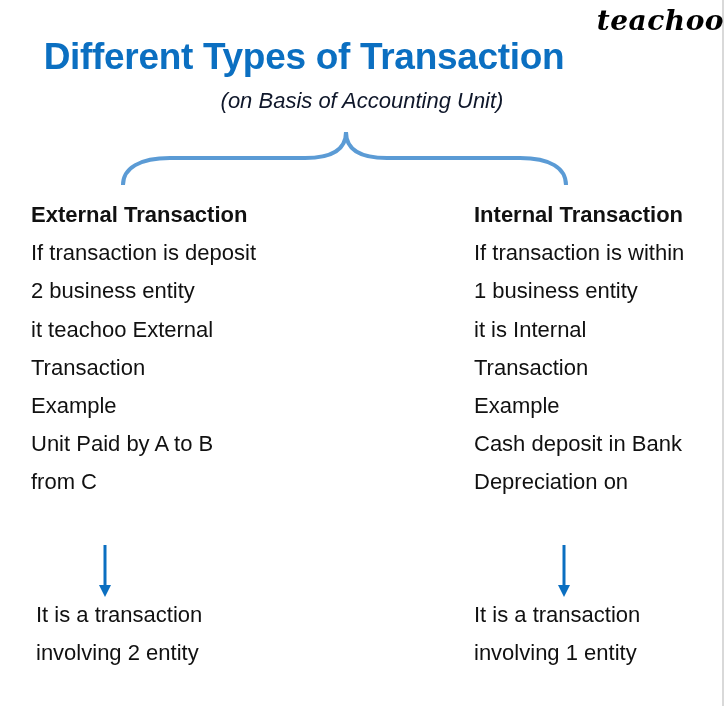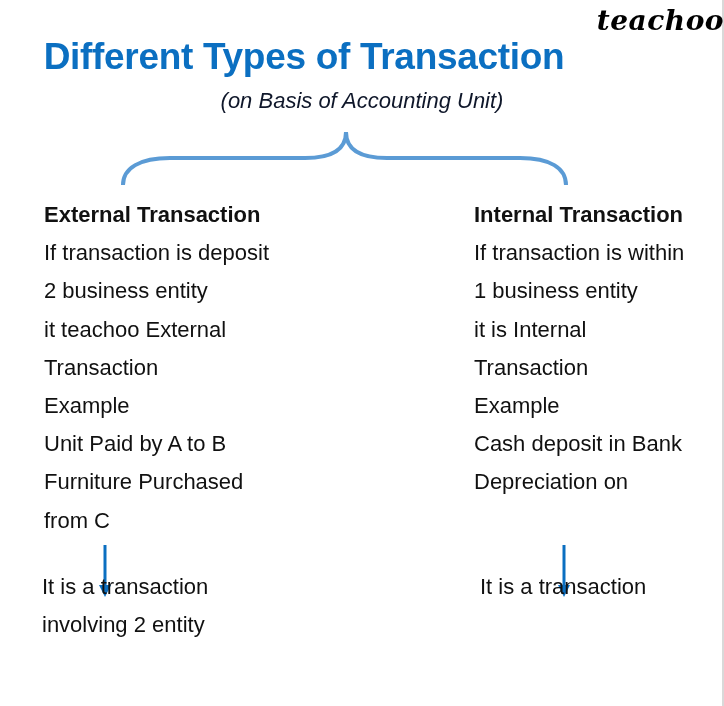--- a/index.html
+++ b/index.html
@@ -15,28 +15,28 @@
     .title {
       position: absolute; left: 0; width: 608px; top: 36px; text-align: center;
       font-size: 37px; font-weight: bold; color: #0b6fc1; letter-spacing: -0.3px;
     }
     .subtitle {
       position: absolute; left: 0; width: 724px; top: 88px; text-align: center;
       font-size: 22px; font-style: italic; color: #0f172a;
     }
     .brace { position: absolute; left: 0; top: 0; }
     .col { position: absolute; top: 200px; }
-    .col.left { left: 44px; }
+    .col.left { left: 31px; }
     .col.right { left: 474px; }
     .line { height: 38.2px; line-height: 30px; font-size: 22px; white-space: nowrap; }
     .line.head { font-weight: bold; }
     .arrow { position: absolute; top: 545px; }
     .arrow.left { left: 98px; }
     .arrow.right { left: 557px; }
-    .result { position: absolute; top: 572px; margin-left: 6px; }
+    .result { position: absolute; top: 600px; }
     .result.left { left: 36px; }
     .result.right { left: 474px; }
   </style>
 </head>
 <body>
 
 <div class="right-border"></div>
 
 <div class="logo">teachoo</div>
 <div class="title">Different Types of Transaction</div>
@@ -47,21 +47,20 @@
 </svg>
 
 <div class="col left">
   <div class="line head">External Transaction</div>
   <div class="line">If transaction is deposit</div>
   <div class="line">2 business entity</div>
   <div class="line">it teachoo External</div>
   <div class="line">Transaction</div>
   <div class="line">Example</div>
   <div class="line">Unit Paid by  A to B</div>
-  <div class="line">Furniture Purchased</div>
   <div class="line">from C</div>
 </div>
 
 <div class="col right">
   <div class="line head">Internal Transaction</div>
   <div class="line">If transaction is within</div>
   <div class="line">1 business entity</div>
   <div class="line">it is Internal</div>
   <div class="line">Transaction</div>
   <div class="line">Example</div>
@@ -77,13 +76,14 @@
   <line x1="7" y1="0" x2="7" y2="42" stroke="#0b6fc1" stroke-width="3"></line>
   <polygon points="1,40 13,40 7,52" fill="#0b6fc1"></polygon>
 </svg>
 
 <div class="result left">
   <div class="line">It is a transaction</div>
   <div class="line">involving 2 entity</div>
 </div>
 <div class="result right">
   <div class="line">It is a transaction</div>
+  <div class="line">involving 1 entity</div>
 </div>
 
 </body></html>

